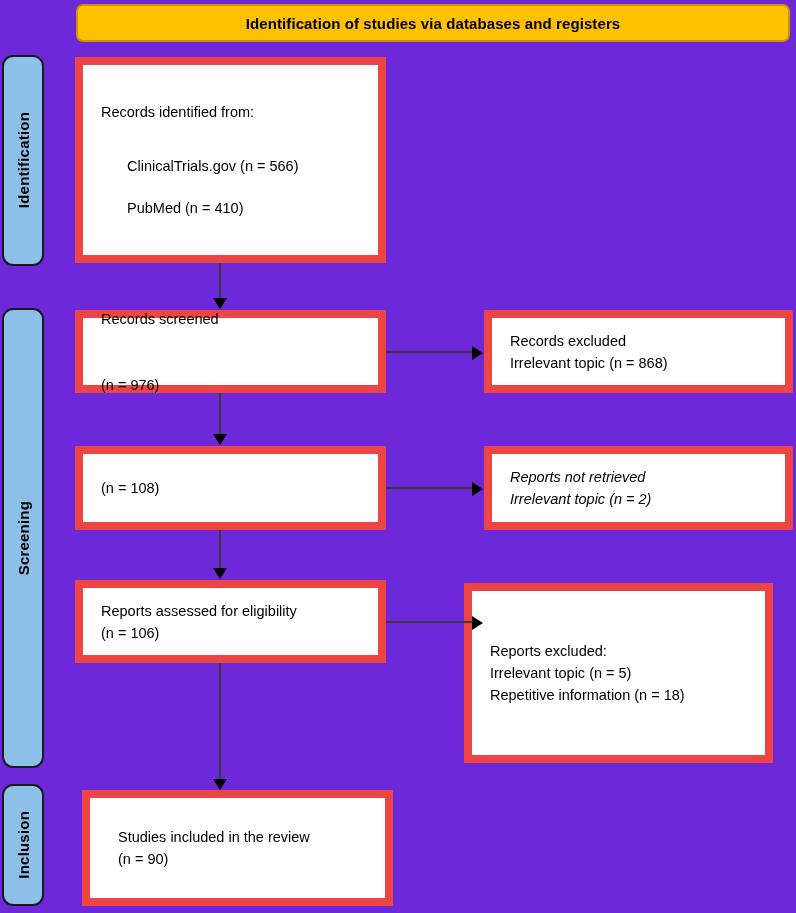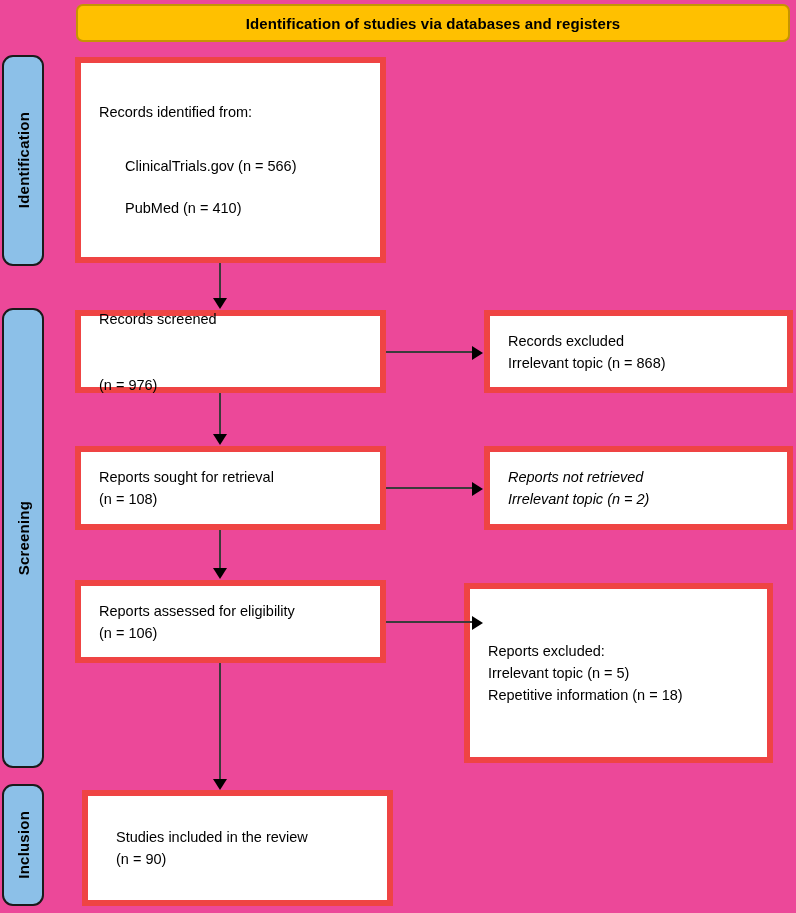--- a/index.html
+++ b/index.html
@@ -9,21 +9,21 @@
     background: #ffffff;
   }
   body {
     font-family: "Liberation Sans", sans-serif;
     color: #000000;
   }
   #diagram {
     position: relative;
     width: 796px;
     height: 913px;
-    background: #ec4899;
+    background: #6d28d9;
     overflow: hidden;
   }
 
   
   .banner {
     position: absolute;
     left: 76px;
     top: 4px;
     width: 714px;
     height: 38px;
@@ -66,21 +66,21 @@
     letter-spacing: 0.2px;
   }
   #stage-identification { top: 55px;  height: 211px; }
   #stage-screening      { top: 308px; height: 460px; }
   #stage-inclusion      { top: 784px; height: 122px; }
 
   
   .box {
     position: absolute;
     background: #ffffff;
-    border: 6px solid #ef4444;
+    border: 8px solid #ef4444;
     box-sizing: border-box;
     display: flex;
     flex-direction: column;
     justify-content: center;
     padding: 0 18px;
   }
   .box .line {
     font-size: 14.5px;
     line-height: 22px;
     color: #000000;
@@ -177,21 +177,20 @@
     <span class="line">Records screened</span>
     <span class="line">(n = 976)</span>
   </div>
 
   <div class="box" id="box-excluded-1">
     <span class="line">Records excluded</span>
     <span class="line">Irrelevant topic (n = 868)</span>
   </div>
 
   <div class="box" id="box-sought">
-    <span class="line">Reports sought for retrieval</span>
     <span class="line">(n = 108)</span>
   </div>
 
   <div class="box" id="box-notretrieved">
     <span class="line">Reports not retrieved</span>
     <span class="line">Irrelevant topic (n = 2)</span>
   </div>
 
   <div class="box" id="box-assessed">
     <span class="line">Reports assessed for eligibility</span>

